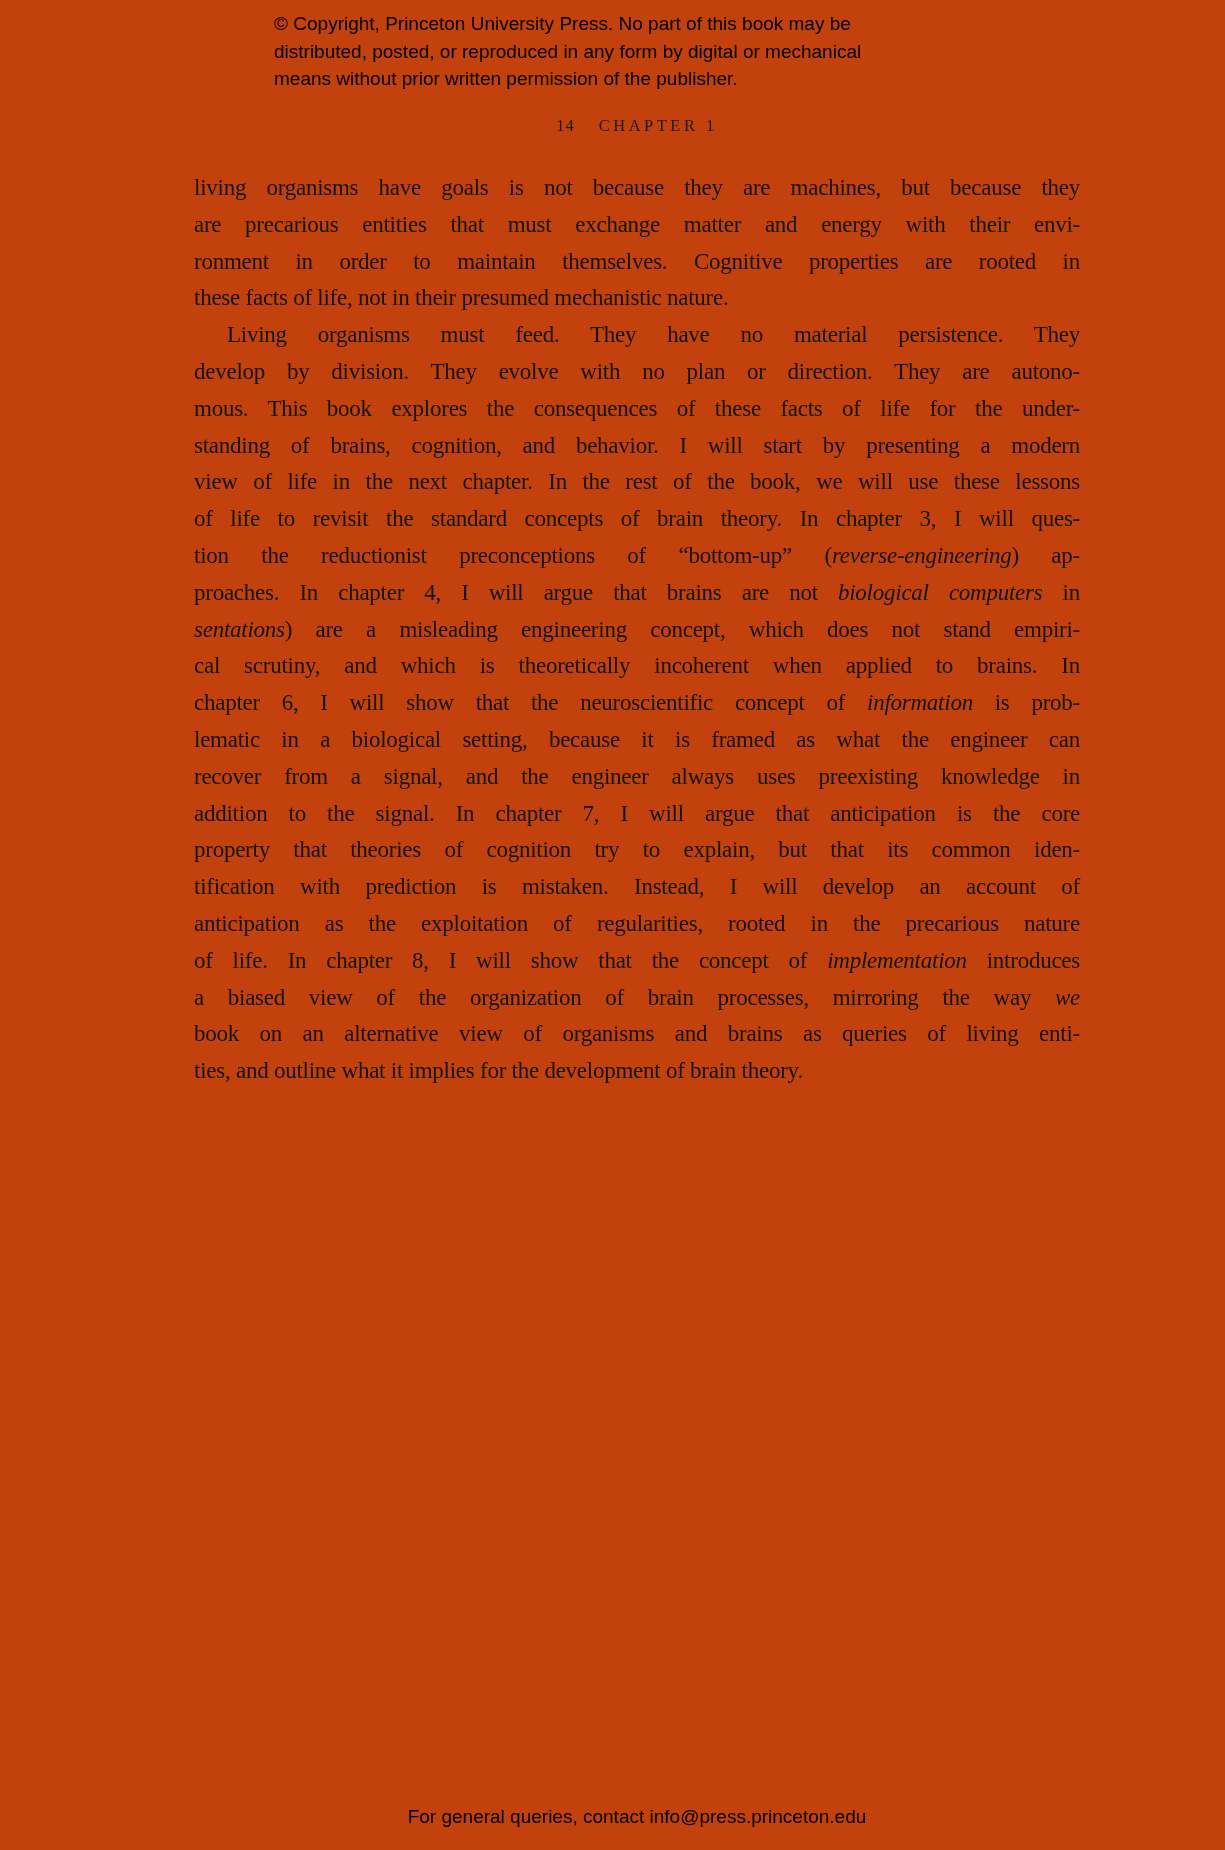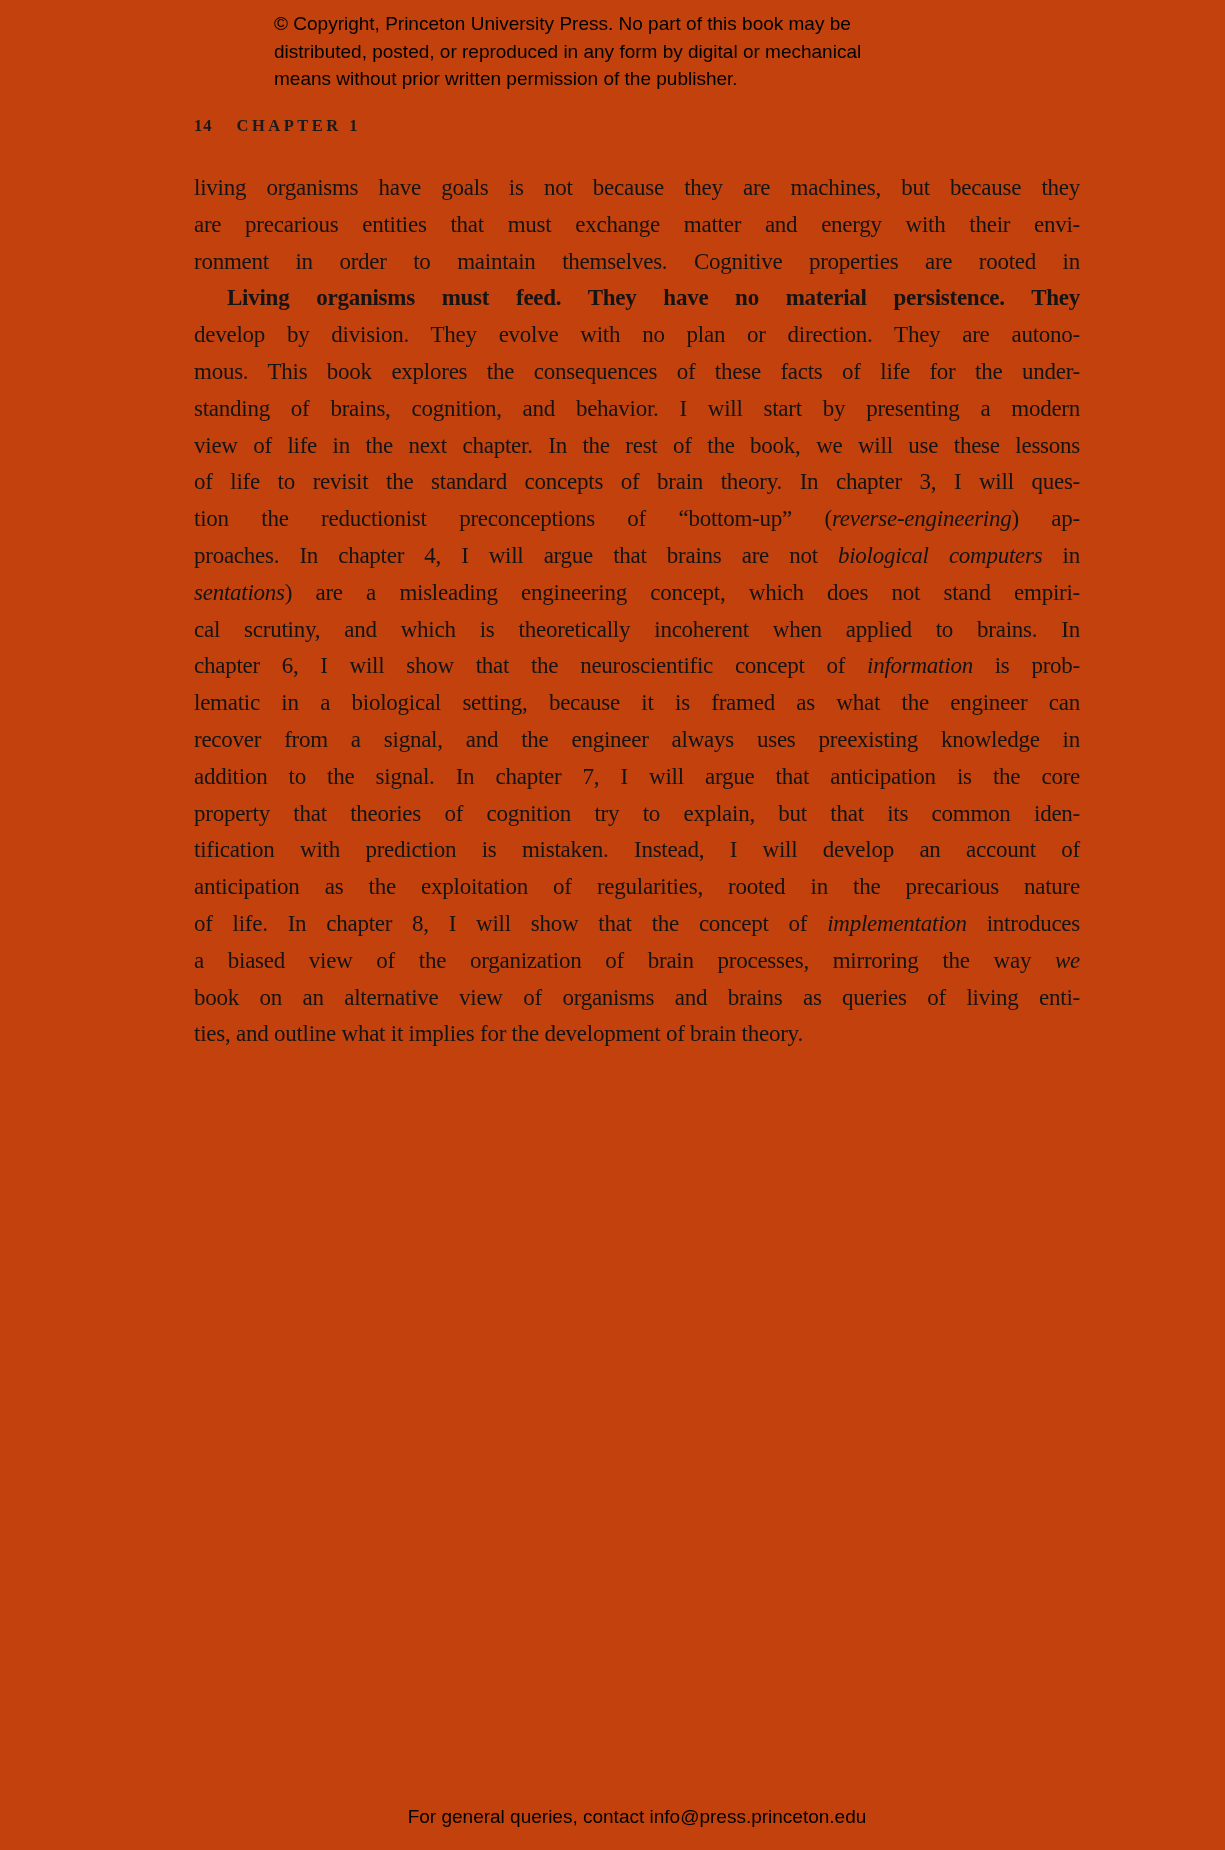--- a/index.html
+++ b/index.html
@@ -20,23 +20,23 @@
     font-size: 19px;
     line-height: 27.5px;
     color: #000000;
   }
   .copyright-notice .c-line { white-space: nowrap; }
   .running-head {
     position: absolute;
     left: 194px;
     top: 116px;
     width: 886px;
+    text-align: center;
     font-size: 16.5px;
     color: #1b1b1b;
-    font-weight: bold;
   }
   .running-head .pagenum {
     letter-spacing: 1px;
     margin-right: 24px;
   }
   .running-head .chapter {
     letter-spacing: 3.5px;
   }
   .body-text {
     position: absolute;
@@ -48,21 +48,21 @@
     letter-spacing: -0.25px;
     color: #141414;
   }
   .paragraph { margin: 0; }
   .line {
     text-align: justify;
     text-align-last: justify;
     white-space: normal;
   }
   .line.last { text-align-last: left; }
-  .line.indent { text-indent: 33px; font-weight: bold; }
+  .line.indent { text-indent: 33px; }
   .line em { font-style: italic; }
   .page-footer {
     position: absolute;
     left: 194px;
     top: 1806px;
     width: 886px;
     text-align: center;
     font-family: "Liberation Sans", sans-serif;
     font-size: 19px;
     color: #000000;
@@ -81,20 +81,21 @@
 
   <div class="running-head">
     <span class="pagenum">14</span><span class="chapter">CHAPTER 1</span>
   </div>
 
   <div class="body-text">
       <div class="paragraph">
         <div class="line"><span>living organisms have goals is not because they are machines, but because they</span></div>
         <div class="line"><span>are precarious entities that must exchange matter and energy with their envi-</span></div>
         <div class="line"><span>ronment in order to maintain themselves. Cognitive properties are rooted in</span></div>
+        <div class="line last"><span>these facts of life, not in their presumed mechanistic nature.</span></div>
       </div>
       <div class="paragraph">
         <div class="line indent"><span>Living organisms must feed. They have no material persistence. They</span></div>
         <div class="line"><span>develop by division. They evolve with no plan or direction. They are autono-</span></div>
         <div class="line"><span>mous. This book explores the consequences of these facts of life for the under-</span></div>
         <div class="line"><span>standing of brains, cognition, and behavior. I will start by presenting a modern</span></div>
         <div class="line"><span>view of life in the next chapter. In the rest of the book, we will use these lessons</span></div>
         <div class="line"><span>of life to revisit the standard concepts of brain theory. In chapter 3, I will ques-</span></div>
         <div class="line"><span>tion the reductionist preconceptions of “bottom-up” (</span><em>reverse-engineering</em><span>) ap-</span></div>
         <div class="line"><span>proaches. In chapter 4, I will argue that brains are not </span><em>biological computers</em><span> in</span></div>

